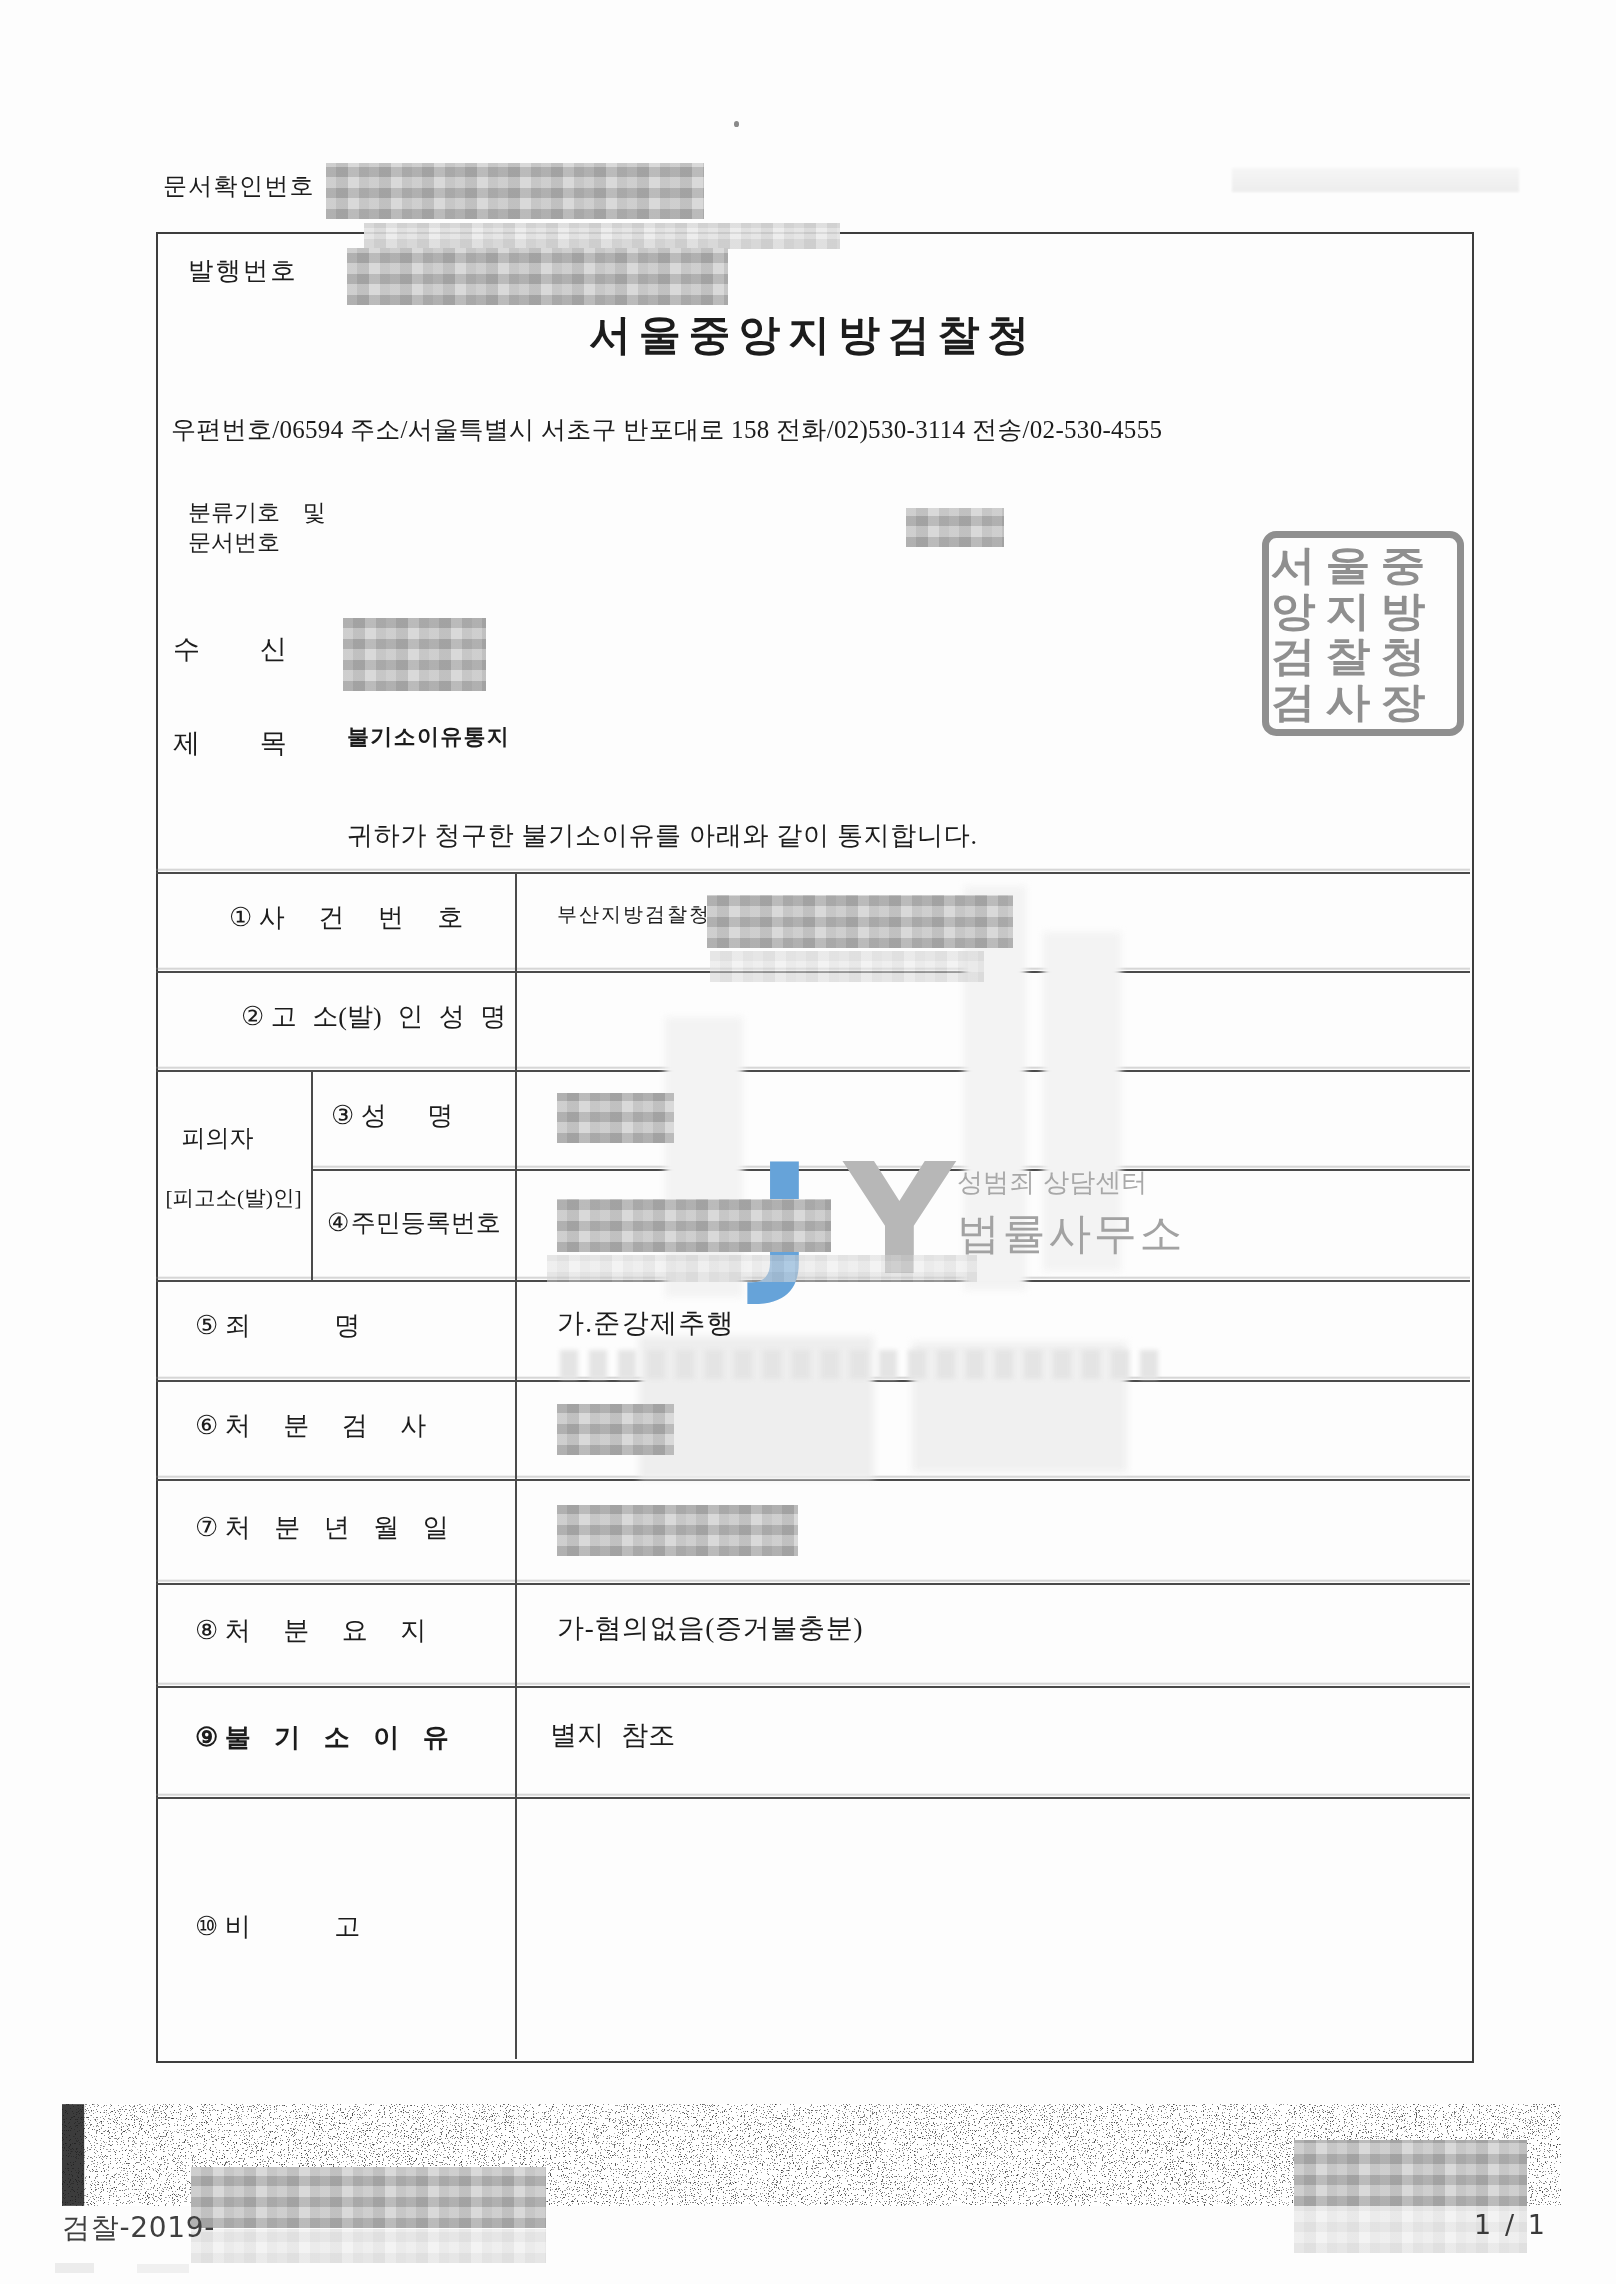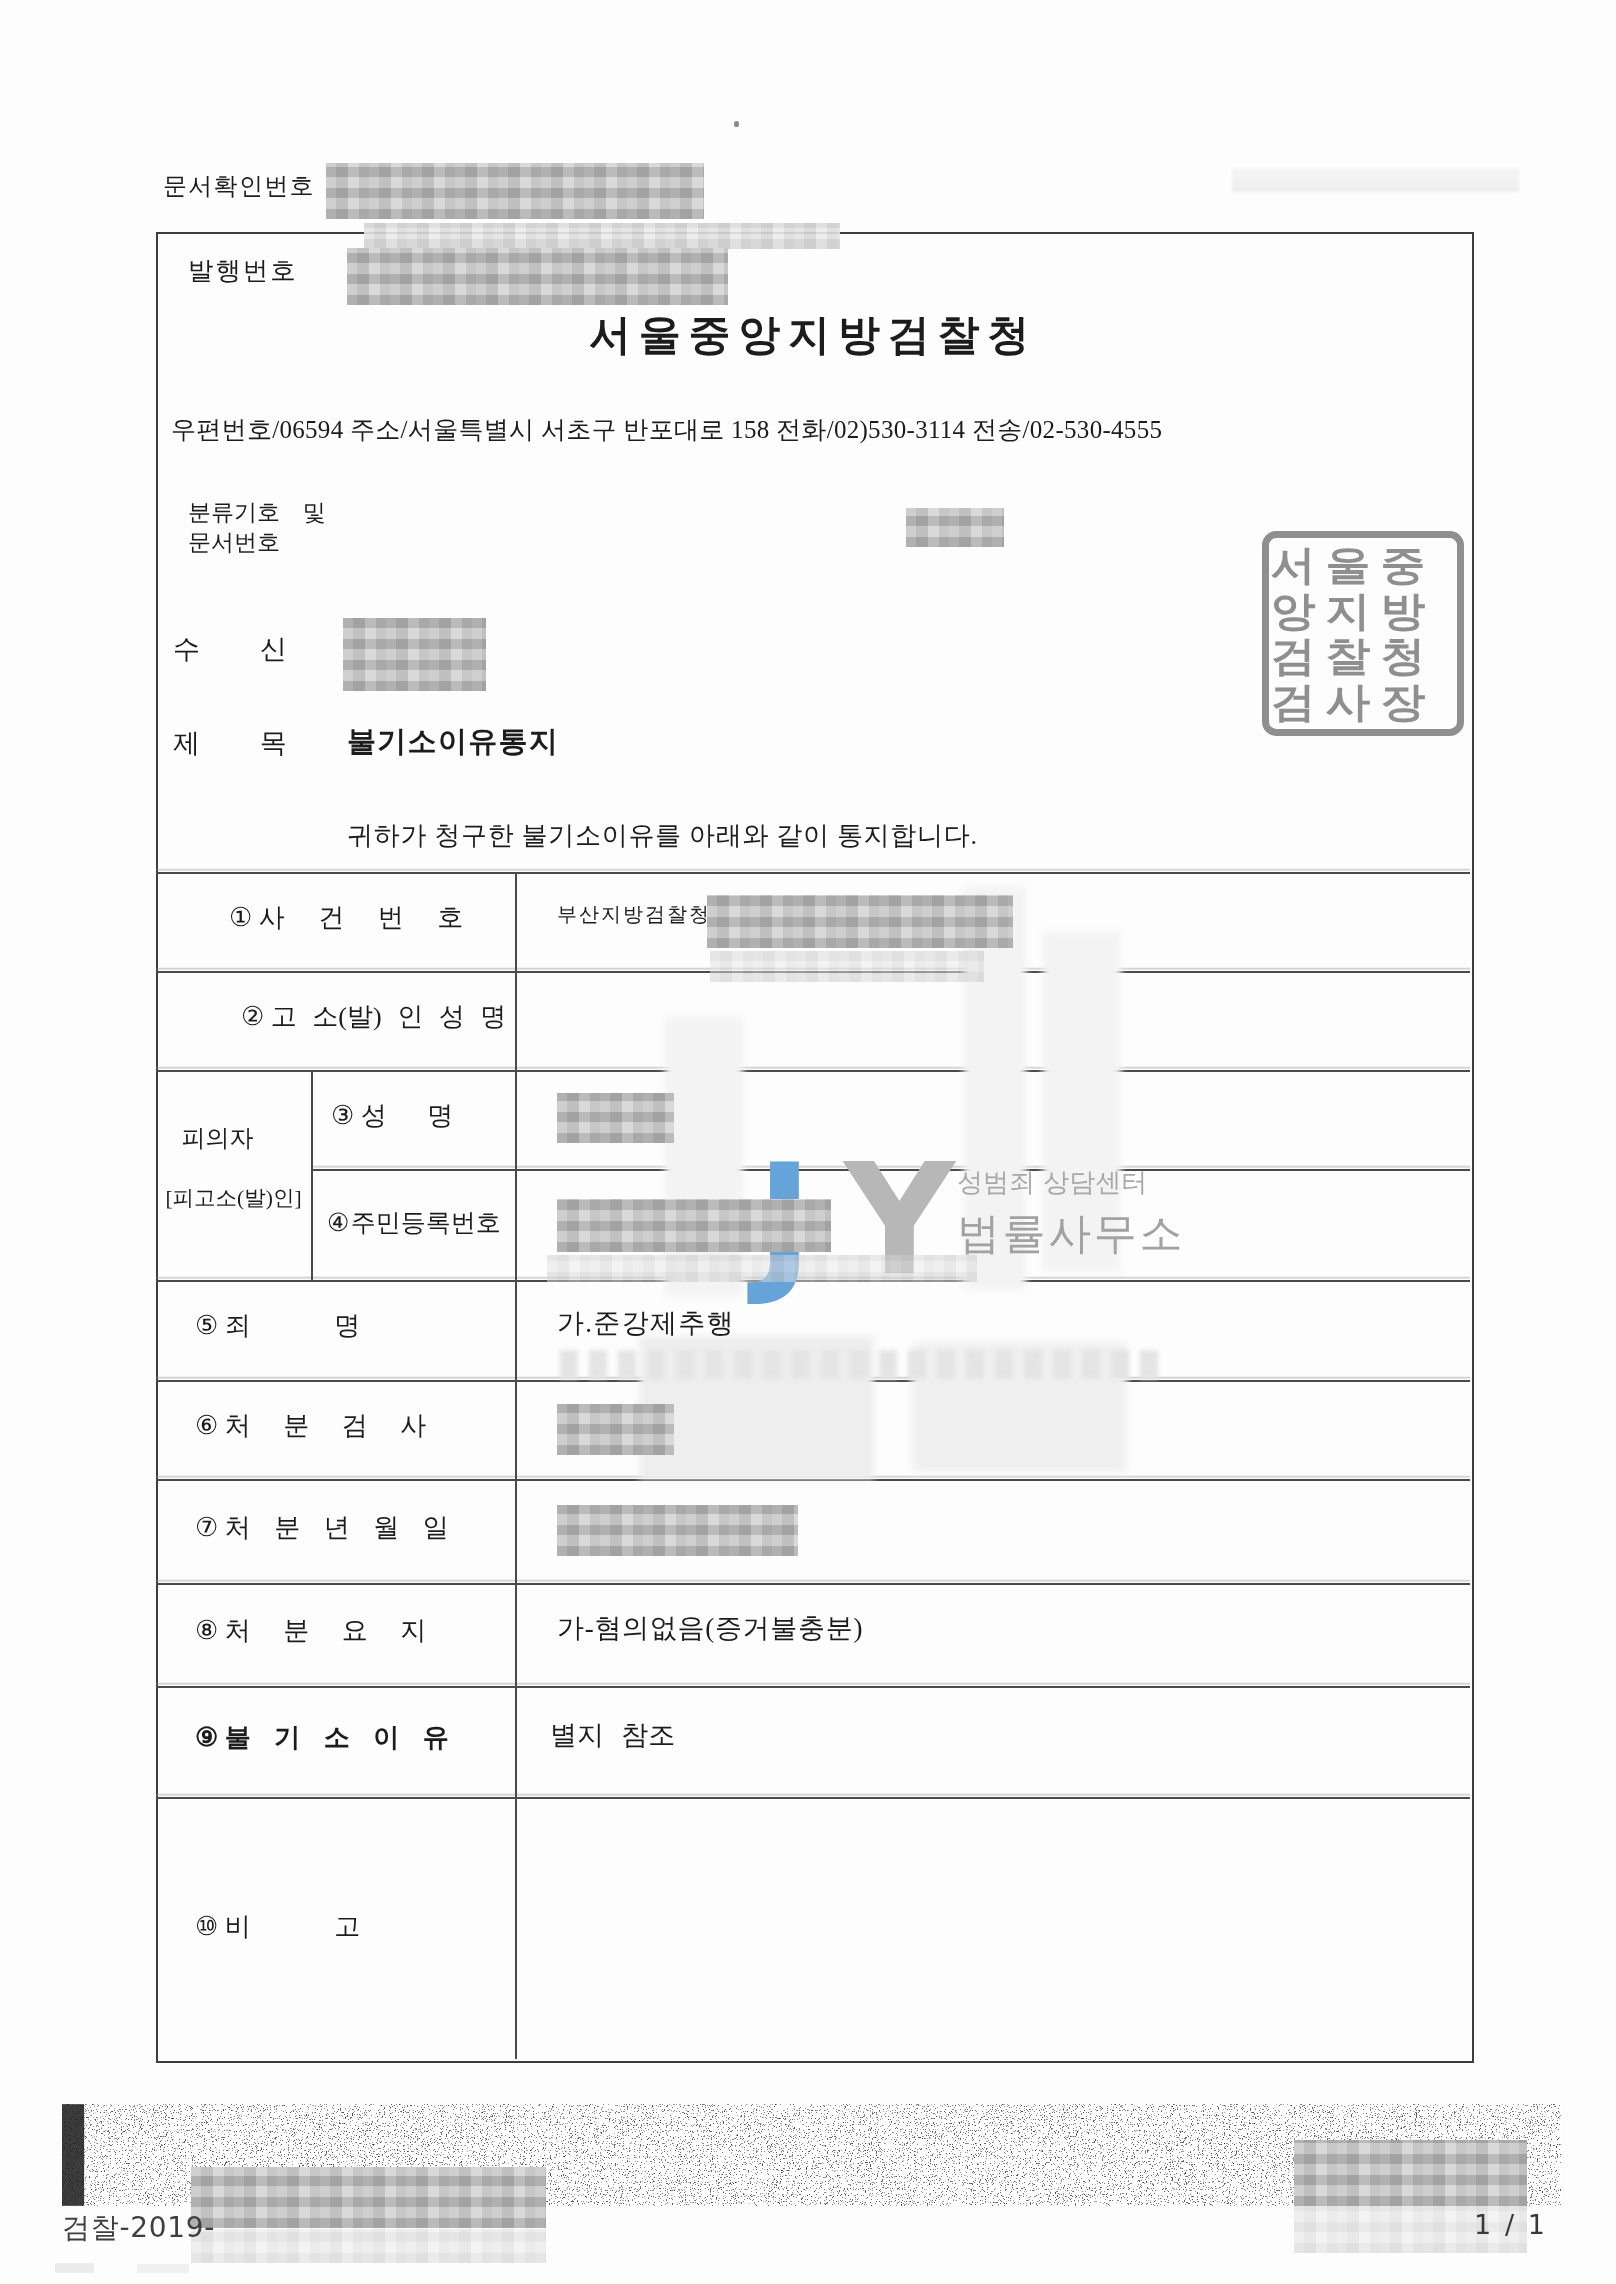--- a/index.html
+++ b/index.html
@@ -64,21 +64,21 @@
   <div class="mosaic" style="left:343px;top:618px;width:143px;height:73px;"></div>
 
   <div class="seal">
     <div class="srow">서울중</div>
     <div class="srow">앙지방</div>
     <div class="srow">검찰청</div>
     <div class="srow">검사장</div>
   </div>
 
   <div class="txt" style="left:173px;top:727px;font-size:27px;word-spacing:53px;">제 목</div>
-  <div class="txt" style="left:347px;top:723px;font-size:29px;font-weight:bold;letter-spacing:1.3px;">불기소이유통지</div>
+  <div class="txt" style="left:347px;top:723px;font-size:22px;font-weight:bold;letter-spacing:1.3px;">불기소이유통지</div>
 
   <div class="txt" style="left:347px;top:820px;font-size:26px;letter-spacing:0.7px;">귀하가 청구한 불기소이유를 아래와 같이 통지합니다.</div>
 
   <div class="bleed" style="left:964px;top:886px;width:62px;height:404px;"></div>
   <div class="bleed" style="left:1043px;top:932px;width:78px;height:339px;"></div>
   <div class="bleed" style="left:665px;top:1017px;width:78px;height:280px;"></div>
   <div class="bleed" style="left:639px;top:1336px;width:235px;height:143px;background:#eeeeee;"></div>
   <div class="bleed" style="left:912px;top:1342px;width:215px;height:130px;background:#f0f0f0;"></div>
 
   <div class="hline" style="left:156px;top:872px;width:1314px;"></div>

